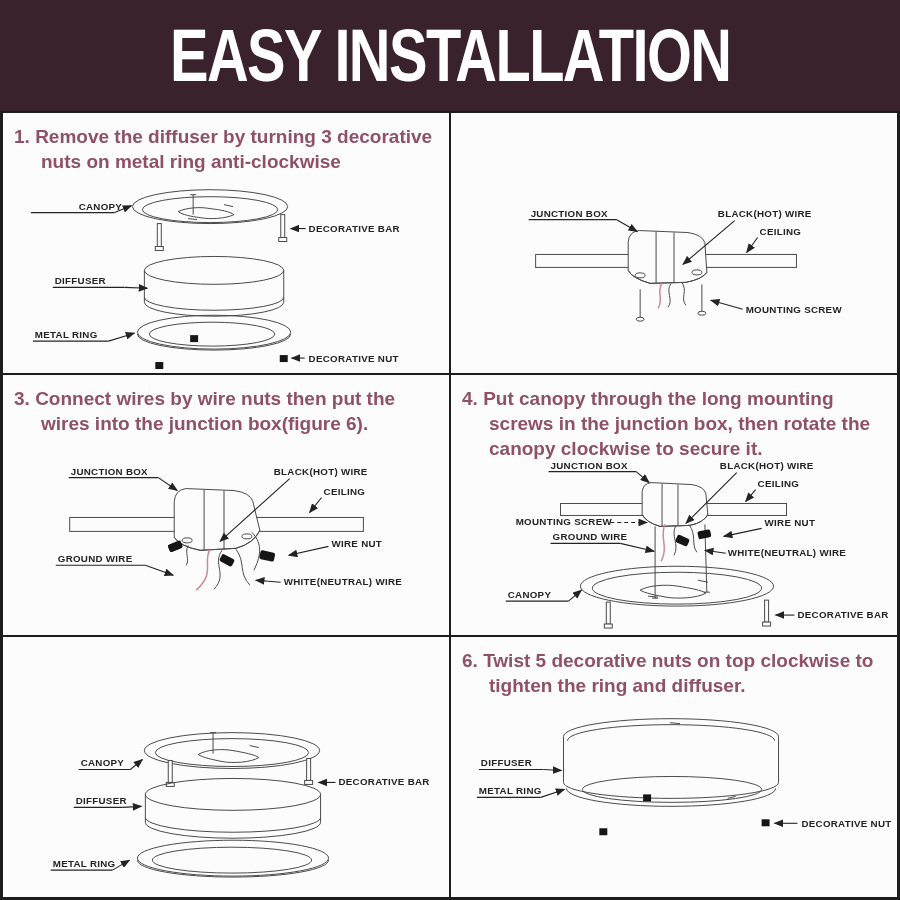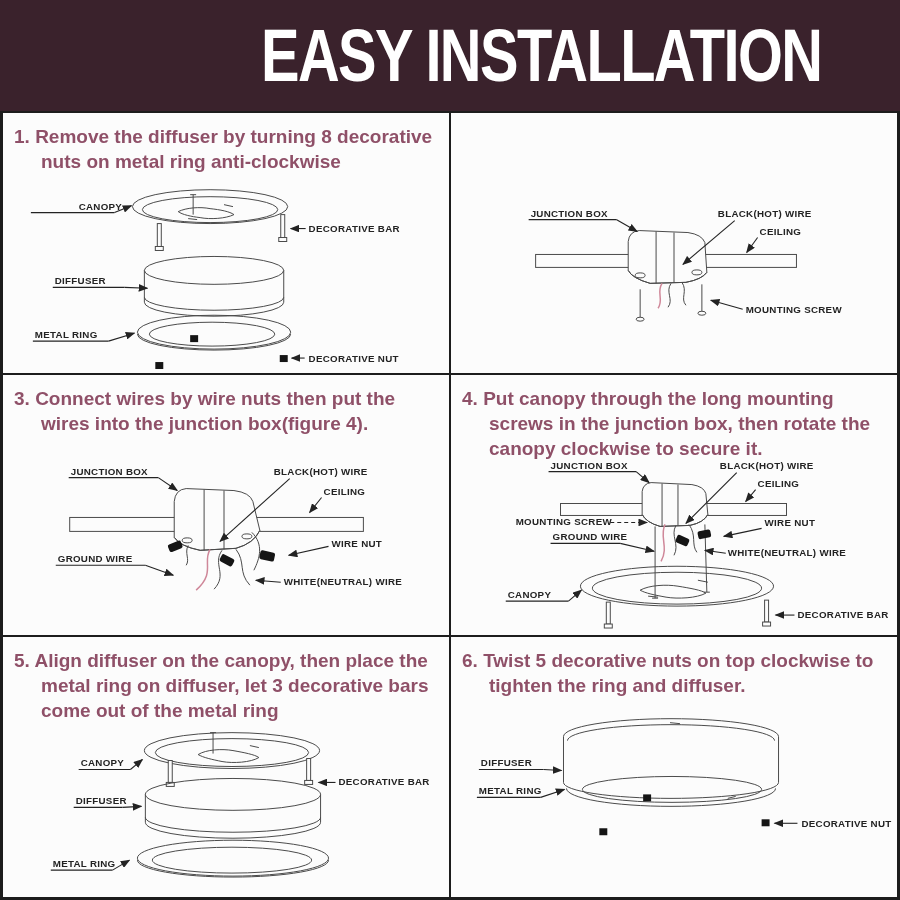--- a/index.html
+++ b/index.html
@@ -5,21 +5,21 @@
   * { box-sizing: border-box; }
   html, body { margin: 0; padding: 0; }
   body {
     width: 900px; height: 900px;
     font-family: "Liberation Sans", sans-serif;
     background: #ffffff;
   }
   .poster { width: 900px; height: 900px; display: flex; flex-direction: column; }
   .header {
     height: 111px; background: #3a222c;
-    display: flex; align-items: center; justify-content: flex-end;
+    display: flex; align-items: center; justify-content: center;
     flex: none;
   }
   .header-title {
     color: #ffffff; font-weight: bold; font-size: 74px;
     letter-spacing: -2px; white-space: nowrap;
     transform: scaleX(0.78); transform-origin: center;
     line-height: 1;
   }
   .grid {
     flex: 1; display: grid;
@@ -52,21 +52,21 @@
 
 <div class="poster">
 
   <div class="header">
     <div class="header-title">EASY INSTALLATION</div>
   </div>
 
   <div class="grid">
 
     <div class="panel">
-      <p class="step"><span>1.</span> <span>Remove the diffuser by turning 8 decorative nuts on metal ring anti-clockwise</span></p>
+      <p class="step"><span>1.</span> <span>Remove the diffuser by turning 3 decorative nuts on metal ring anti-clockwise</span></p>
       <svg class="diagram" viewBox="0 0 448 261" preserveAspectRatio="none">
         <defs>
           <marker id="ar1" viewBox="0 0 10 8" refX="9" refY="4" markerWidth="9" markerHeight="7" orient="auto-start-reverse">
             <path d="M0,0 L10,4 L0,8 Z" fill="#232323"></path>
           </marker>
         </defs>
         <g>
           <ellipse class="la" cx="208" cy="94" rx="78" ry="17"></ellipse>
           <ellipse class="la" cx="208" cy="97" rx="68" ry="13"></ellipse>
           <path class="la" d="M176,99 c8,-4 22,-5 32,-3 c10,1 20,3 24,6 c-8,4 -24,5 -34,3 c-9,-1 -18,-3 -22,-6 z"></path>
@@ -147,21 +147,21 @@
           <line class="ldr" x1="285" y1="108" x2="233" y2="152" marker-end="url(#ar2)"></line>
           <text class="lbl" x="310" y="122">CEILING</text>
           <line class="ldr" x1="308" y1="125" x2="297" y2="140" marker-end="url(#ar2)"></line>
           <text class="lbl" x="296" y="201">MOUNTING SCREW</text>
           <line class="ldr" x1="293" y1="197" x2="261" y2="188" marker-end="url(#ar2)"></line>
         </g>
       </svg>
     </div>
 
     <div class="panel">
-      <p class="step"><span>3.</span> <span>Connect wires by wire nuts then put the wires into the junction box(figure 4).</span></p>
+      <p class="step"><span>3.</span> <span>Connect wires by wire nuts then put the wires into the junction box(figure 6).</span></p>
       <svg class="diagram" viewBox="0 0 448 261" preserveAspectRatio="none">
         <defs>
           <marker id="ar3" viewBox="0 0 10 8" refX="9" refY="4" markerWidth="9" markerHeight="7" orient="auto-start-reverse">
             <path d="M0,0 L10,4 L0,8 Z" fill="#232323"></path>
           </marker>
         </defs>
         <rect class="laf" x="67" y="143" width="295" height="14"></rect>
         <g>
           <path class="laf" d="M172,163 L172,127 Q173,115 184,114 L232,116 Q248,118 251,127 L258,156 Q252,169 234,174 L198,176 Q178,172 172,163 Z"></path>
           <path class="la" d="M172,163 Q178,172 198,176 L234,174 Q252,169 258,156"></path>
@@ -262,21 +262,20 @@
           <text class="lbl" x="57" y="224">CANOPY</text>
           <line class="ldr" x1="55" y1="227" x2="118" y2="227"></line>
           <line class="ldr" x1="118" y1="227" x2="131" y2="216" marker-end="url(#ar4)"></line>
           <text class="lbl" x="348" y="244">DECORATIVE BAR</text>
           <line class="ldr" x1="345" y1="241" x2="326" y2="241" marker-end="url(#ar4)"></line>
         </g>
       </svg>
     </div>
 
     <div class="panel">
-      <p class="step"><span>5.</span> <span>Align diffuser on the canopy, then place the metal ring on diffuser, let 3 decorative bars come out of the metal ring</span></p>
       <svg class="diagram" viewBox="0 0 448 261" preserveAspectRatio="none">
         <defs>
           <marker id="ar5" viewBox="0 0 10 8" refX="9" refY="4" markerWidth="9" markerHeight="7" orient="auto-start-reverse">
             <path d="M0,0 L10,4 L0,8 Z" fill="#232323"></path>
           </marker>
         </defs>
         <g>
           <ellipse class="la" cx="230" cy="114" rx="88" ry="18"></ellipse>
           <ellipse class="la" cx="230" cy="116" rx="77" ry="14"></ellipse>
           <path class="la" d="M196,118 c8,-5 24,-6 35,-4 c11,2 22,4 26,7 c-8,5 -26,6 -37,4 c-10,-2 -19,-4 -24,-7 z"></path>

